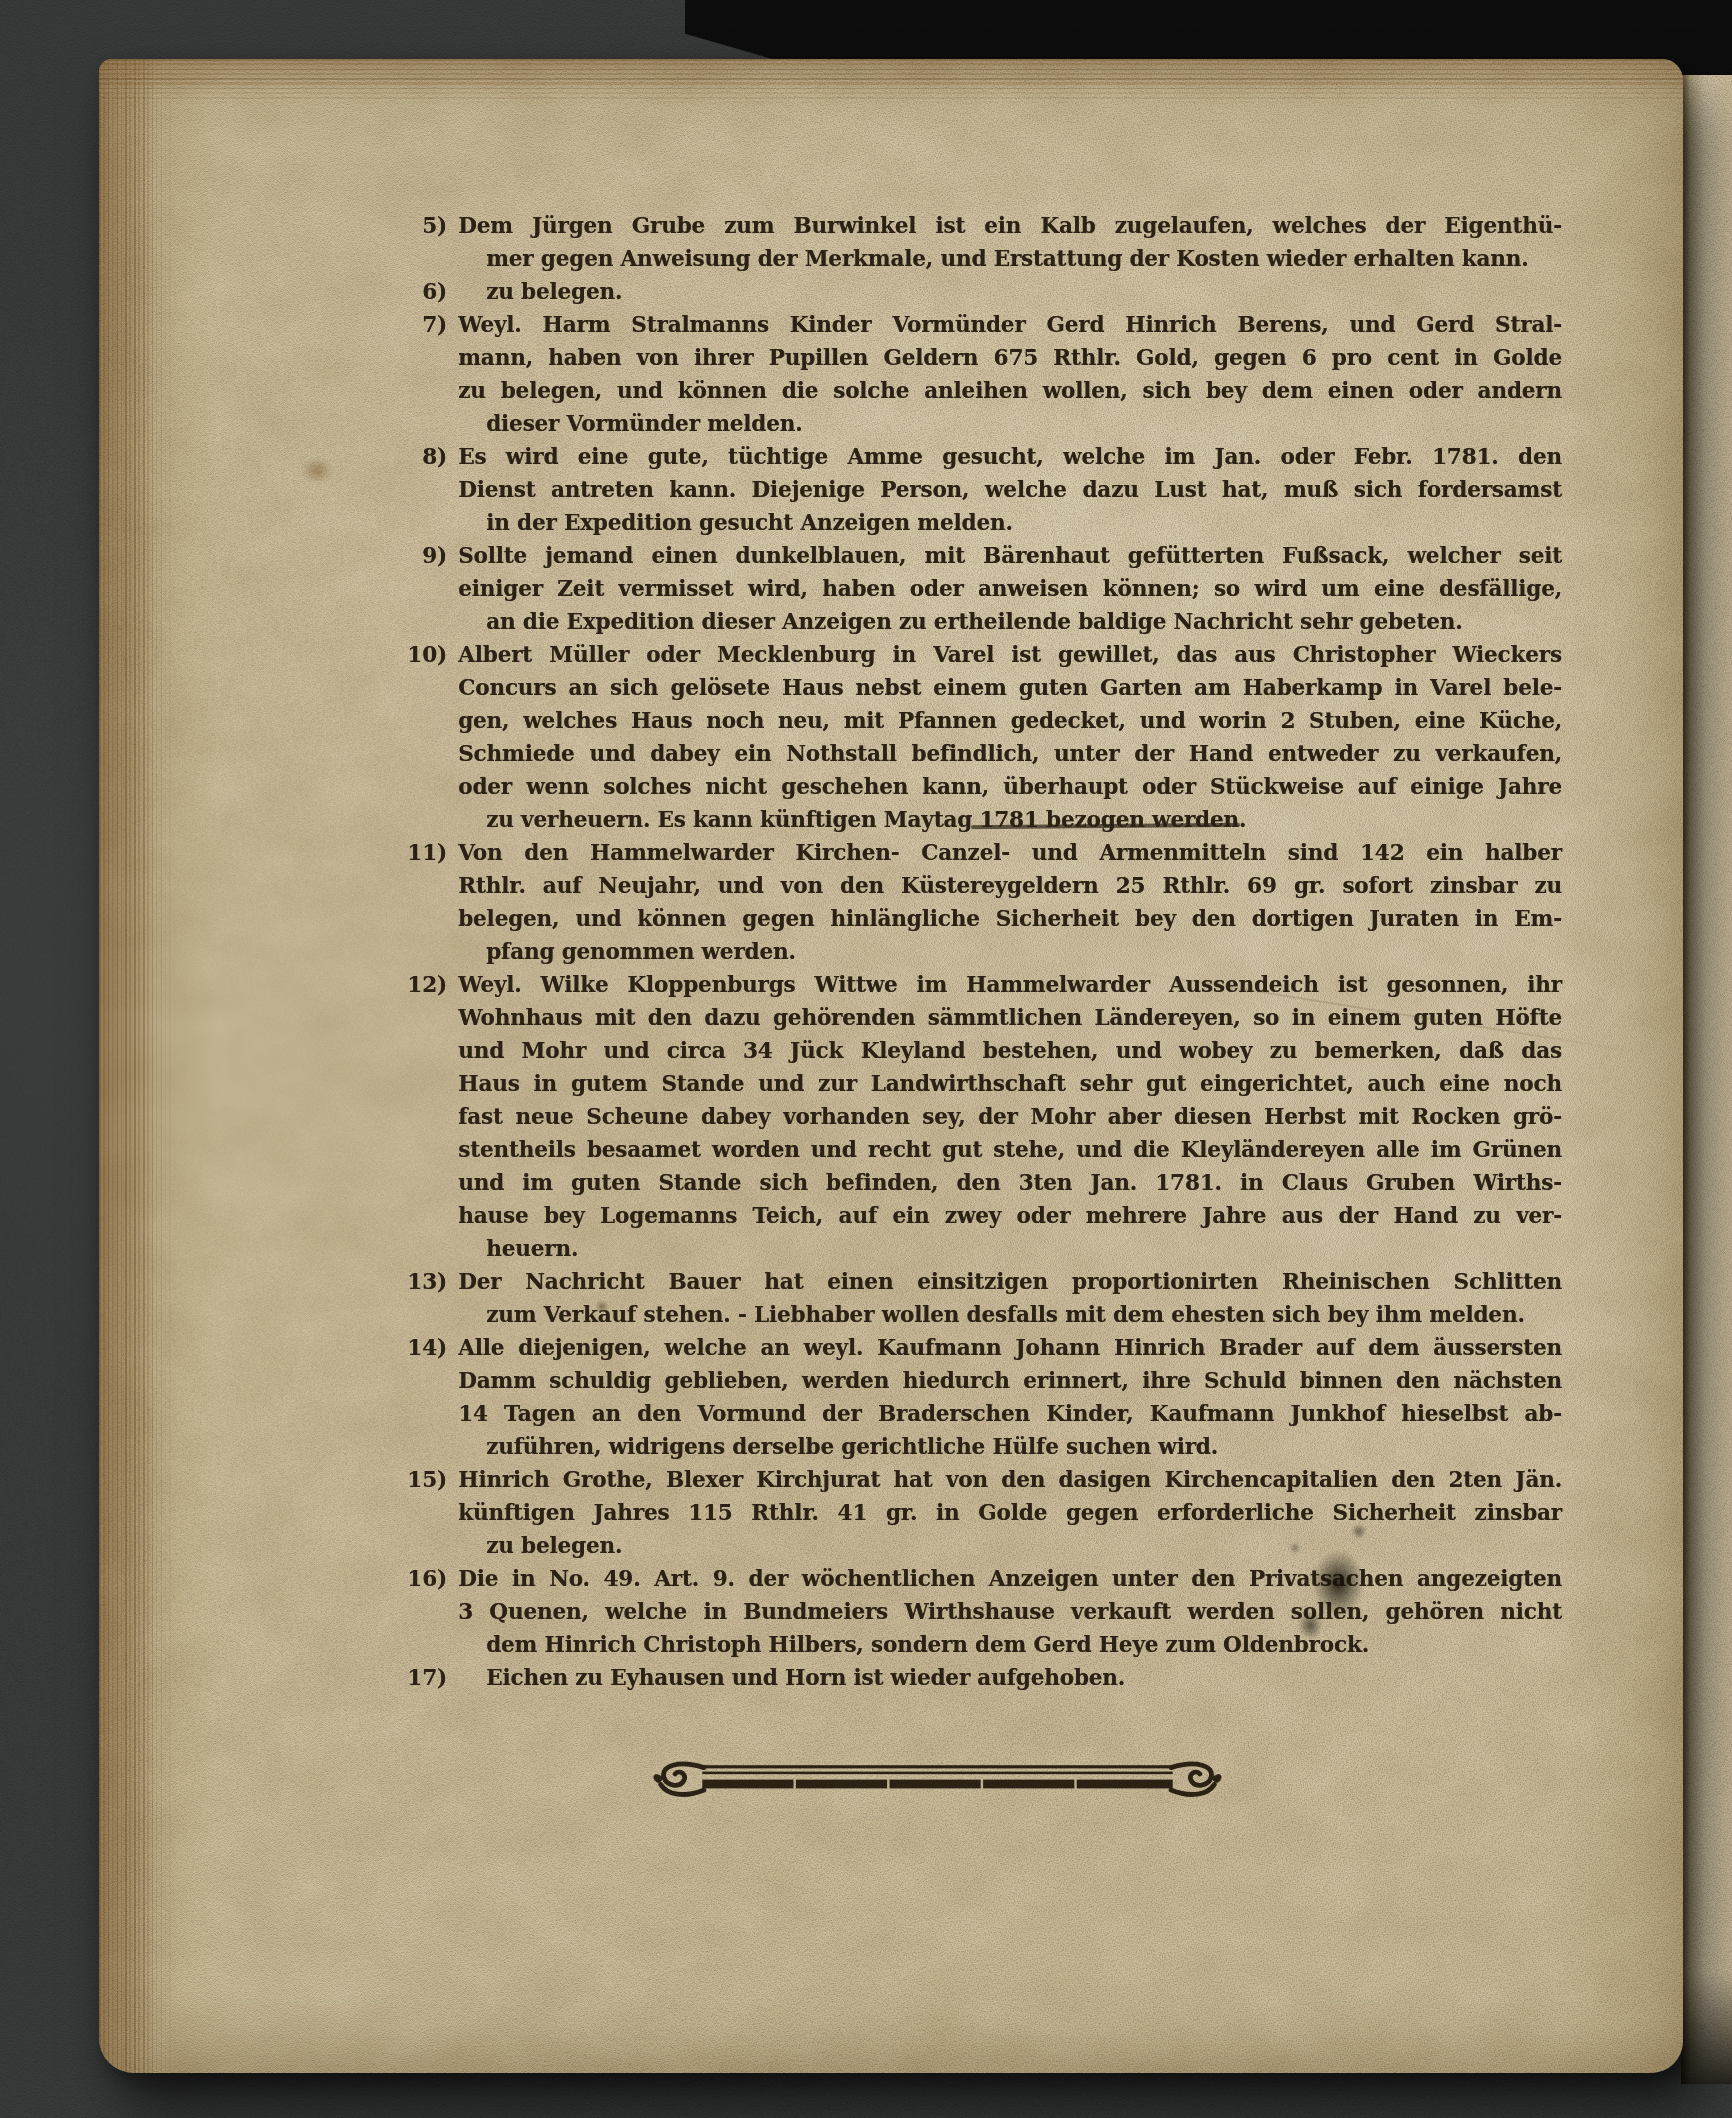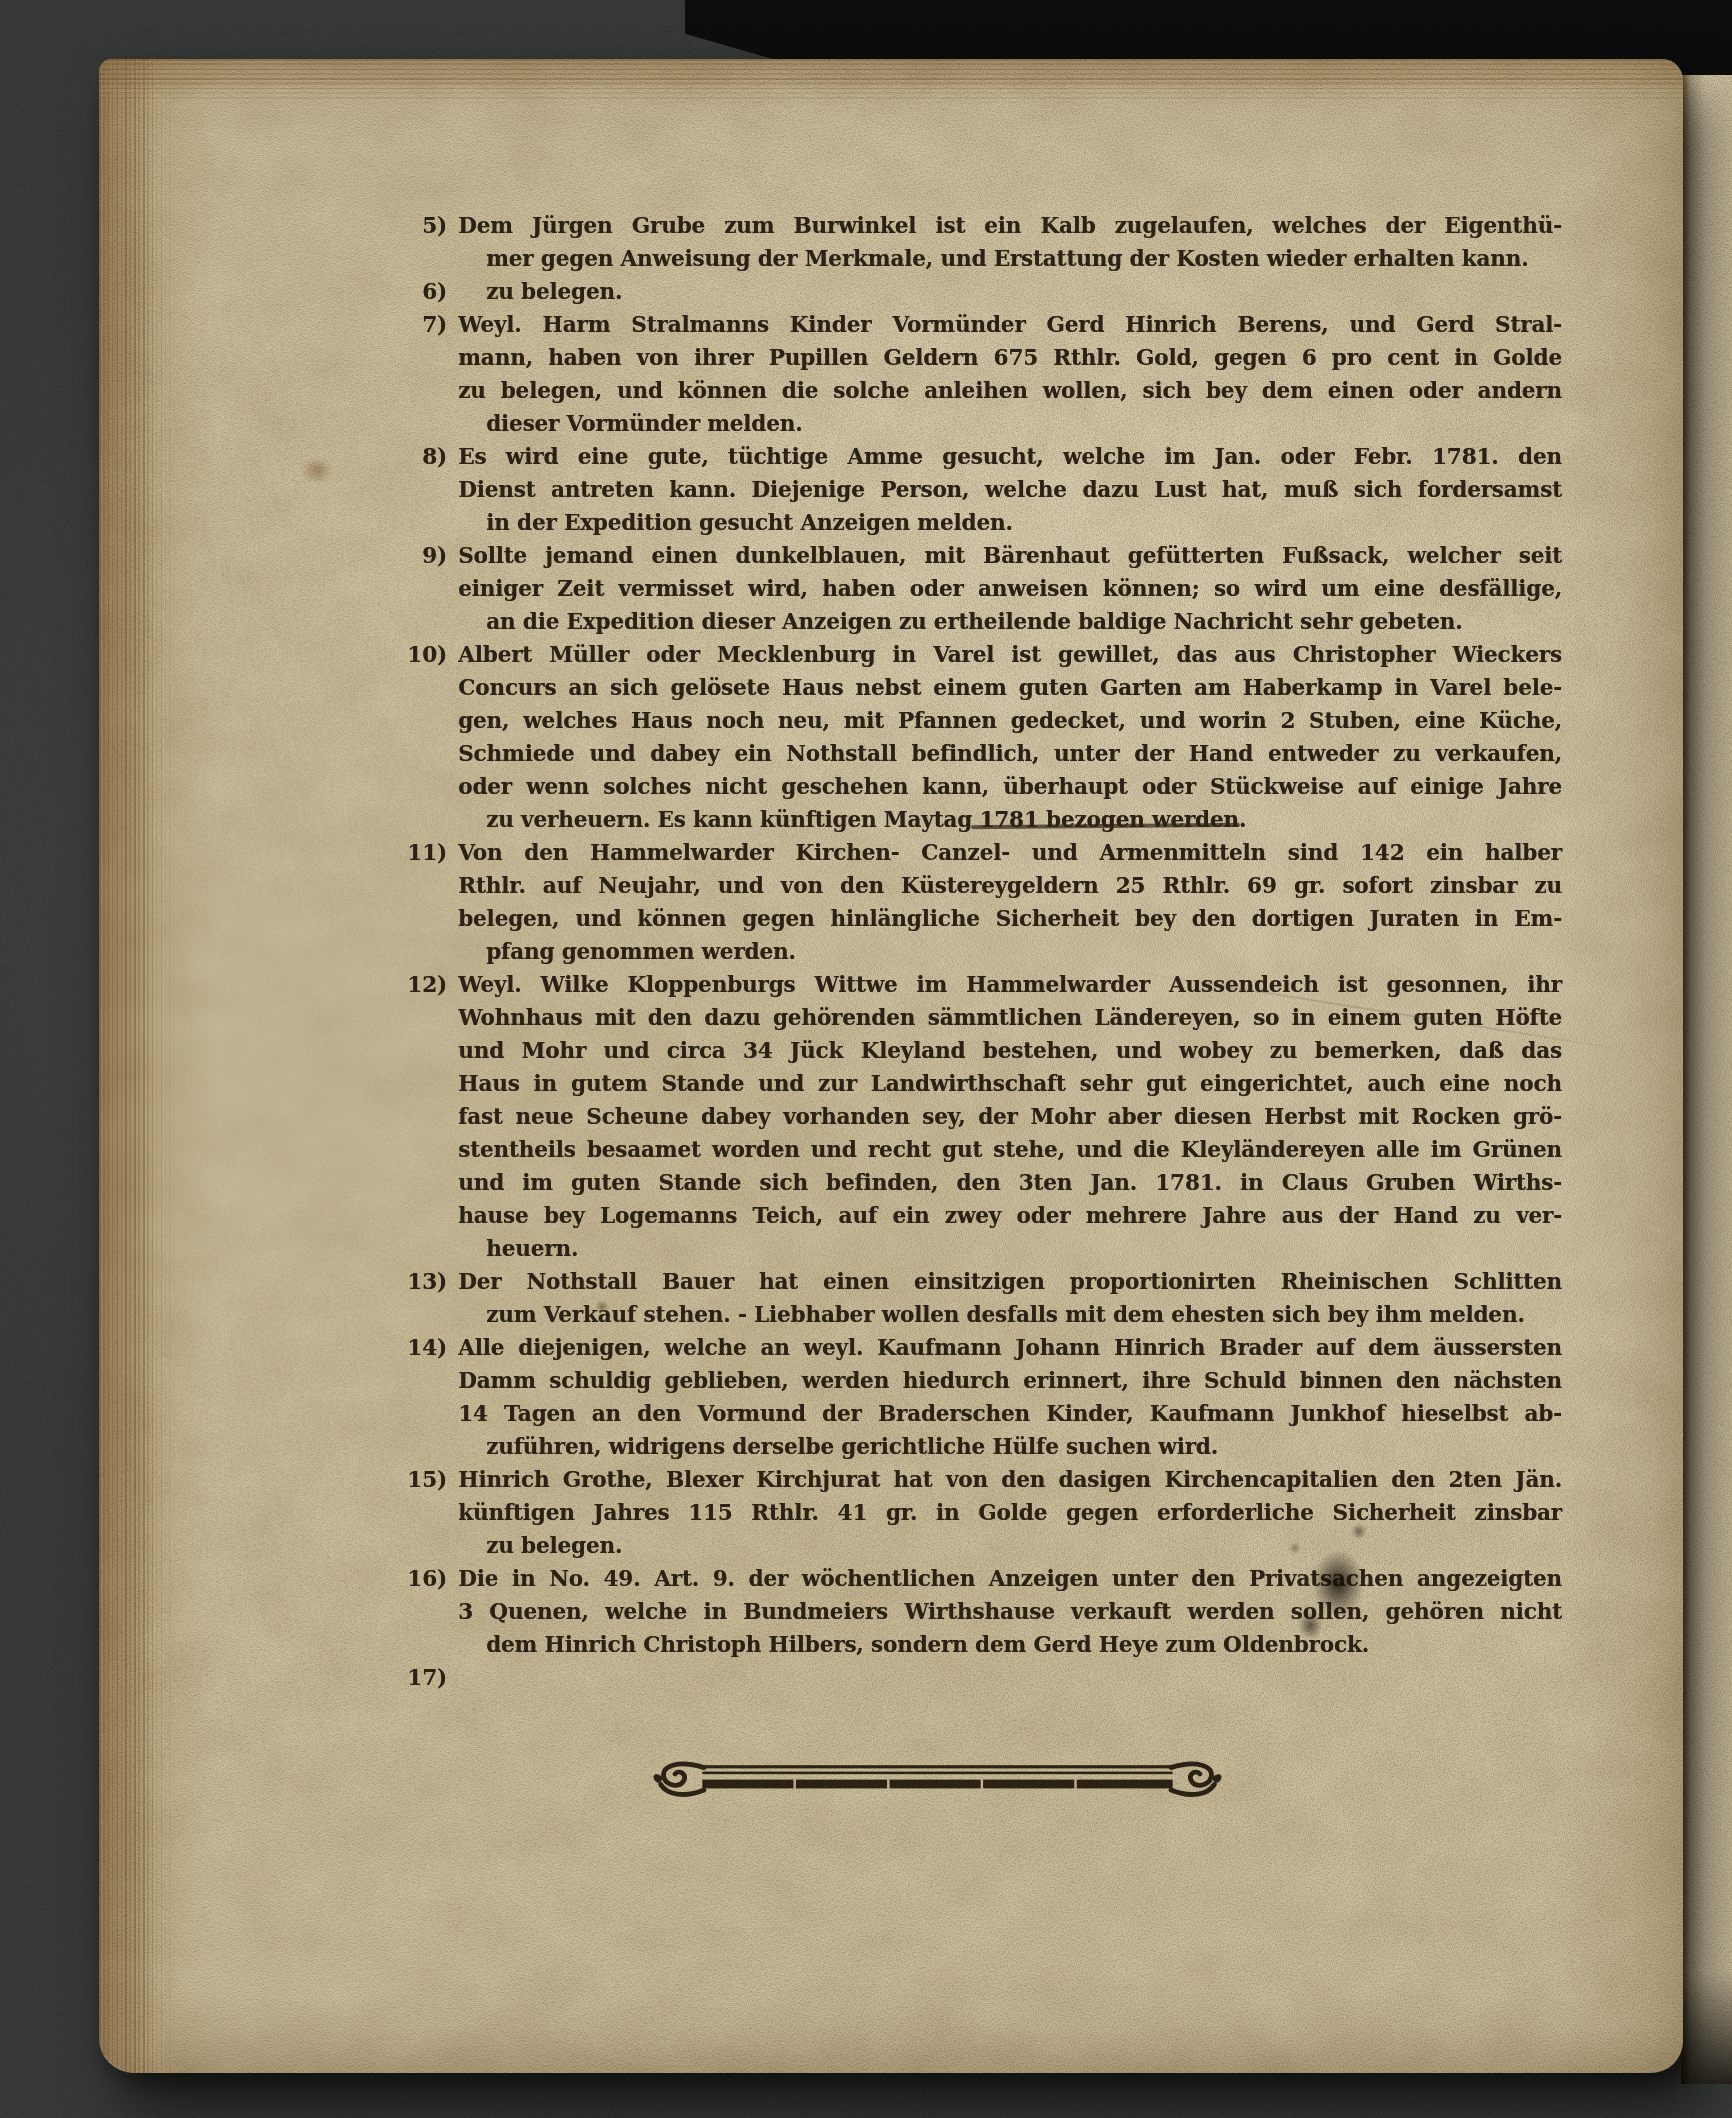--- a/index.html
+++ b/index.html
@@ -196,21 +196,21 @@
           <div class="line">stentheils besaamet worden und recht gut stehe, und die Kleyländereyen alle im Grünen</div>
           <div class="line">und im guten Stande sich befinden, den 3ten Jan. 1781. in Claus Gruben Wirths-</div>
           <div class="line">hause bey Logemanns Teich, auf ein zwey oder mehrere Jahre aus der Hand zu ver-</div>
           <div class="line last">heuern.</div>
         </div>
   </div>
 
   <div class="item">
     <span class="num">13)</span>
     <div class="lines">
-          <div class="line">Der Nothstall Bauer hat einen einsitzigen proportionirten Rheinischen Schlitten</div>
+          <div class="line">Der Nachricht Bauer hat einen einsitzigen proportionirten Rheinischen Schlitten</div>
           <div class="line last">zum Verkauf stehen. - Liebhaber wollen desfalls mit dem ehesten sich bey ihm melden.</div>
         </div>
   </div>
 
   <div class="item">
     <span class="num">14)</span>
     <div class="lines">
           <div class="line">Alle diejenigen, welche an weyl. Kaufmann Johann Hinrich Brader auf dem äussersten</div>
           <div class="line">Damm schuldig geblieben, werden hiedurch erinnert, ihre Schuld binnen den nächsten</div>
           <div class="line">14 Tagen an den Vormund der Braderschen Kinder, Kaufmann Junkhof hieselbst ab-</div>
@@ -232,20 +232,21 @@
     <div class="lines">
           <div class="line">Die in No. 49. Art. 9. der wöchentlichen Anzeigen unter den Privatsachen angezeigten</div>
           <div class="line">3 Quenen, welche in Bundmeiers Wirthshause verkauft werden sollen, gehören nicht</div>
           <div class="line last">dem Hinrich Christoph Hilbers, sondern dem Gerd Heye zum Oldenbrock.</div>
         </div>
   </div>
 
   <div class="item">
     <span class="num">17)</span>
     <div class="lines">
+          <div class="line last">Eichen zu Eyhausen und Horn ist wieder aufgehoben.</div>
         </div>
   </div>
 </div>
 
   <div class="ornament">
     <svg viewBox="0 0 716 50" aria-hidden="true">
       <g fill="#2f2517" stroke="#2f2517">
         <g id="rules" stroke="none">
           <rect x="64" y="9" width="588" height="4"></rect>
           <rect x="64" y="17" width="588" height="3.2"></rect>

